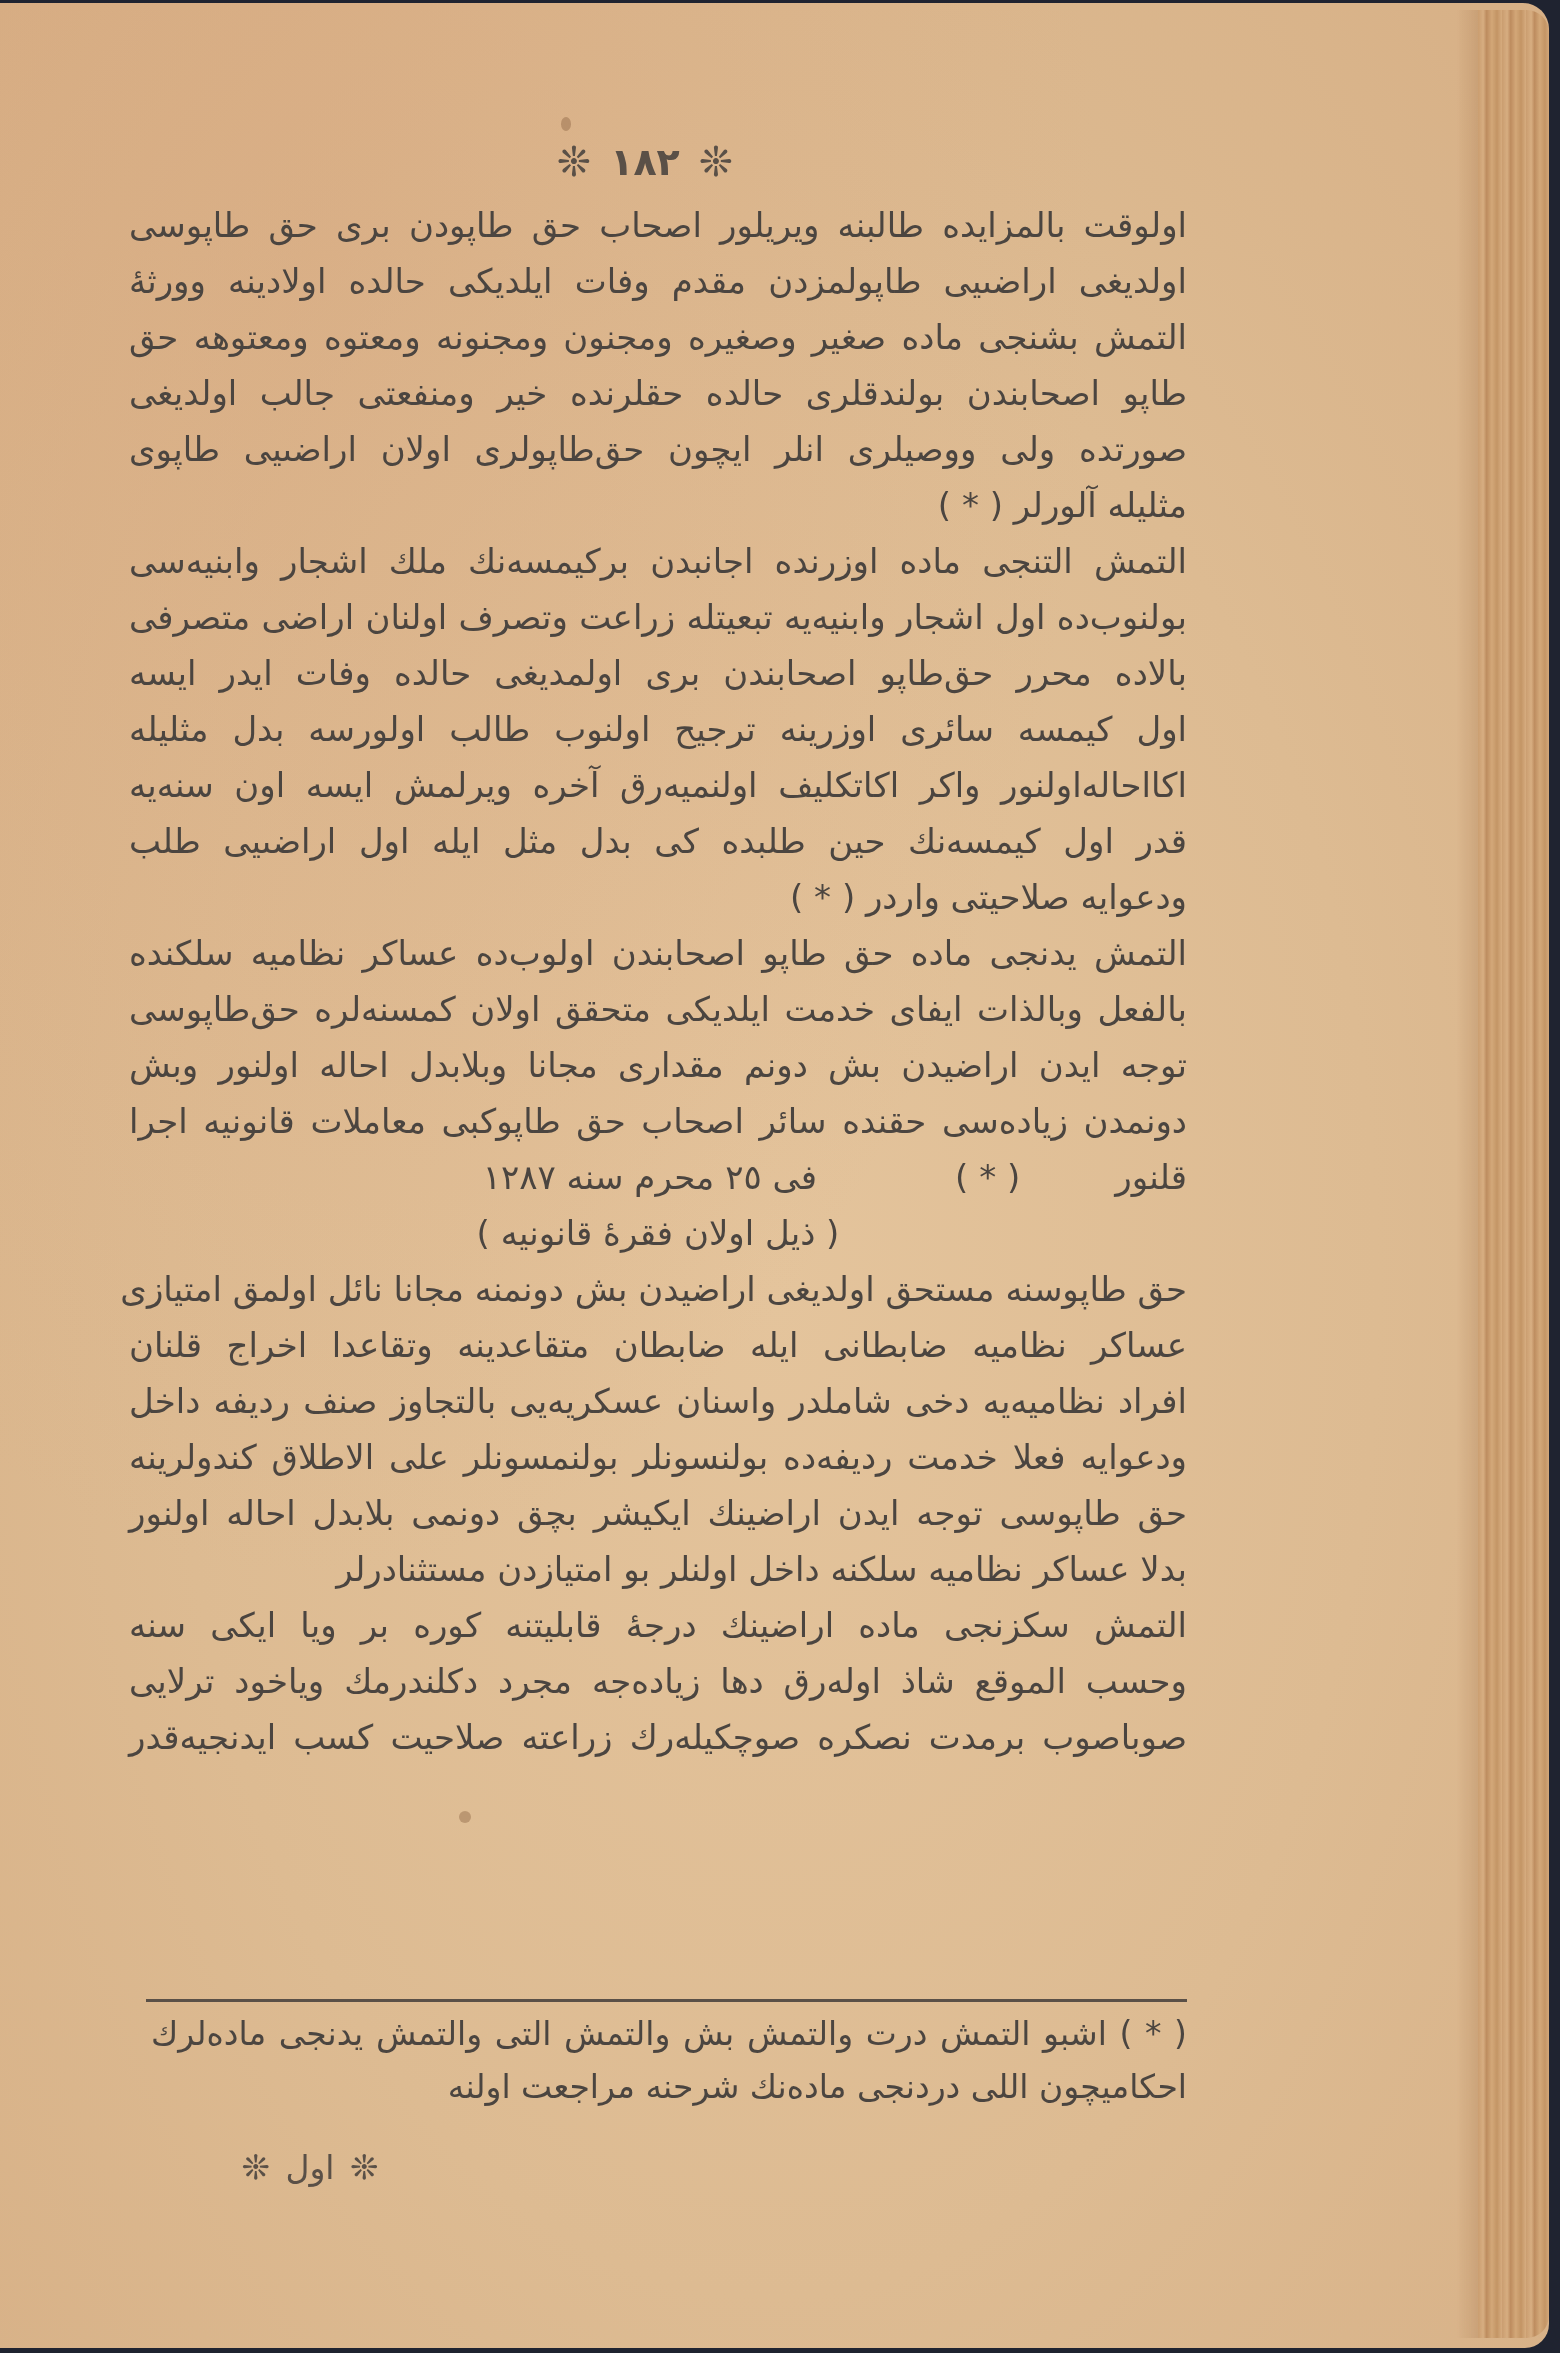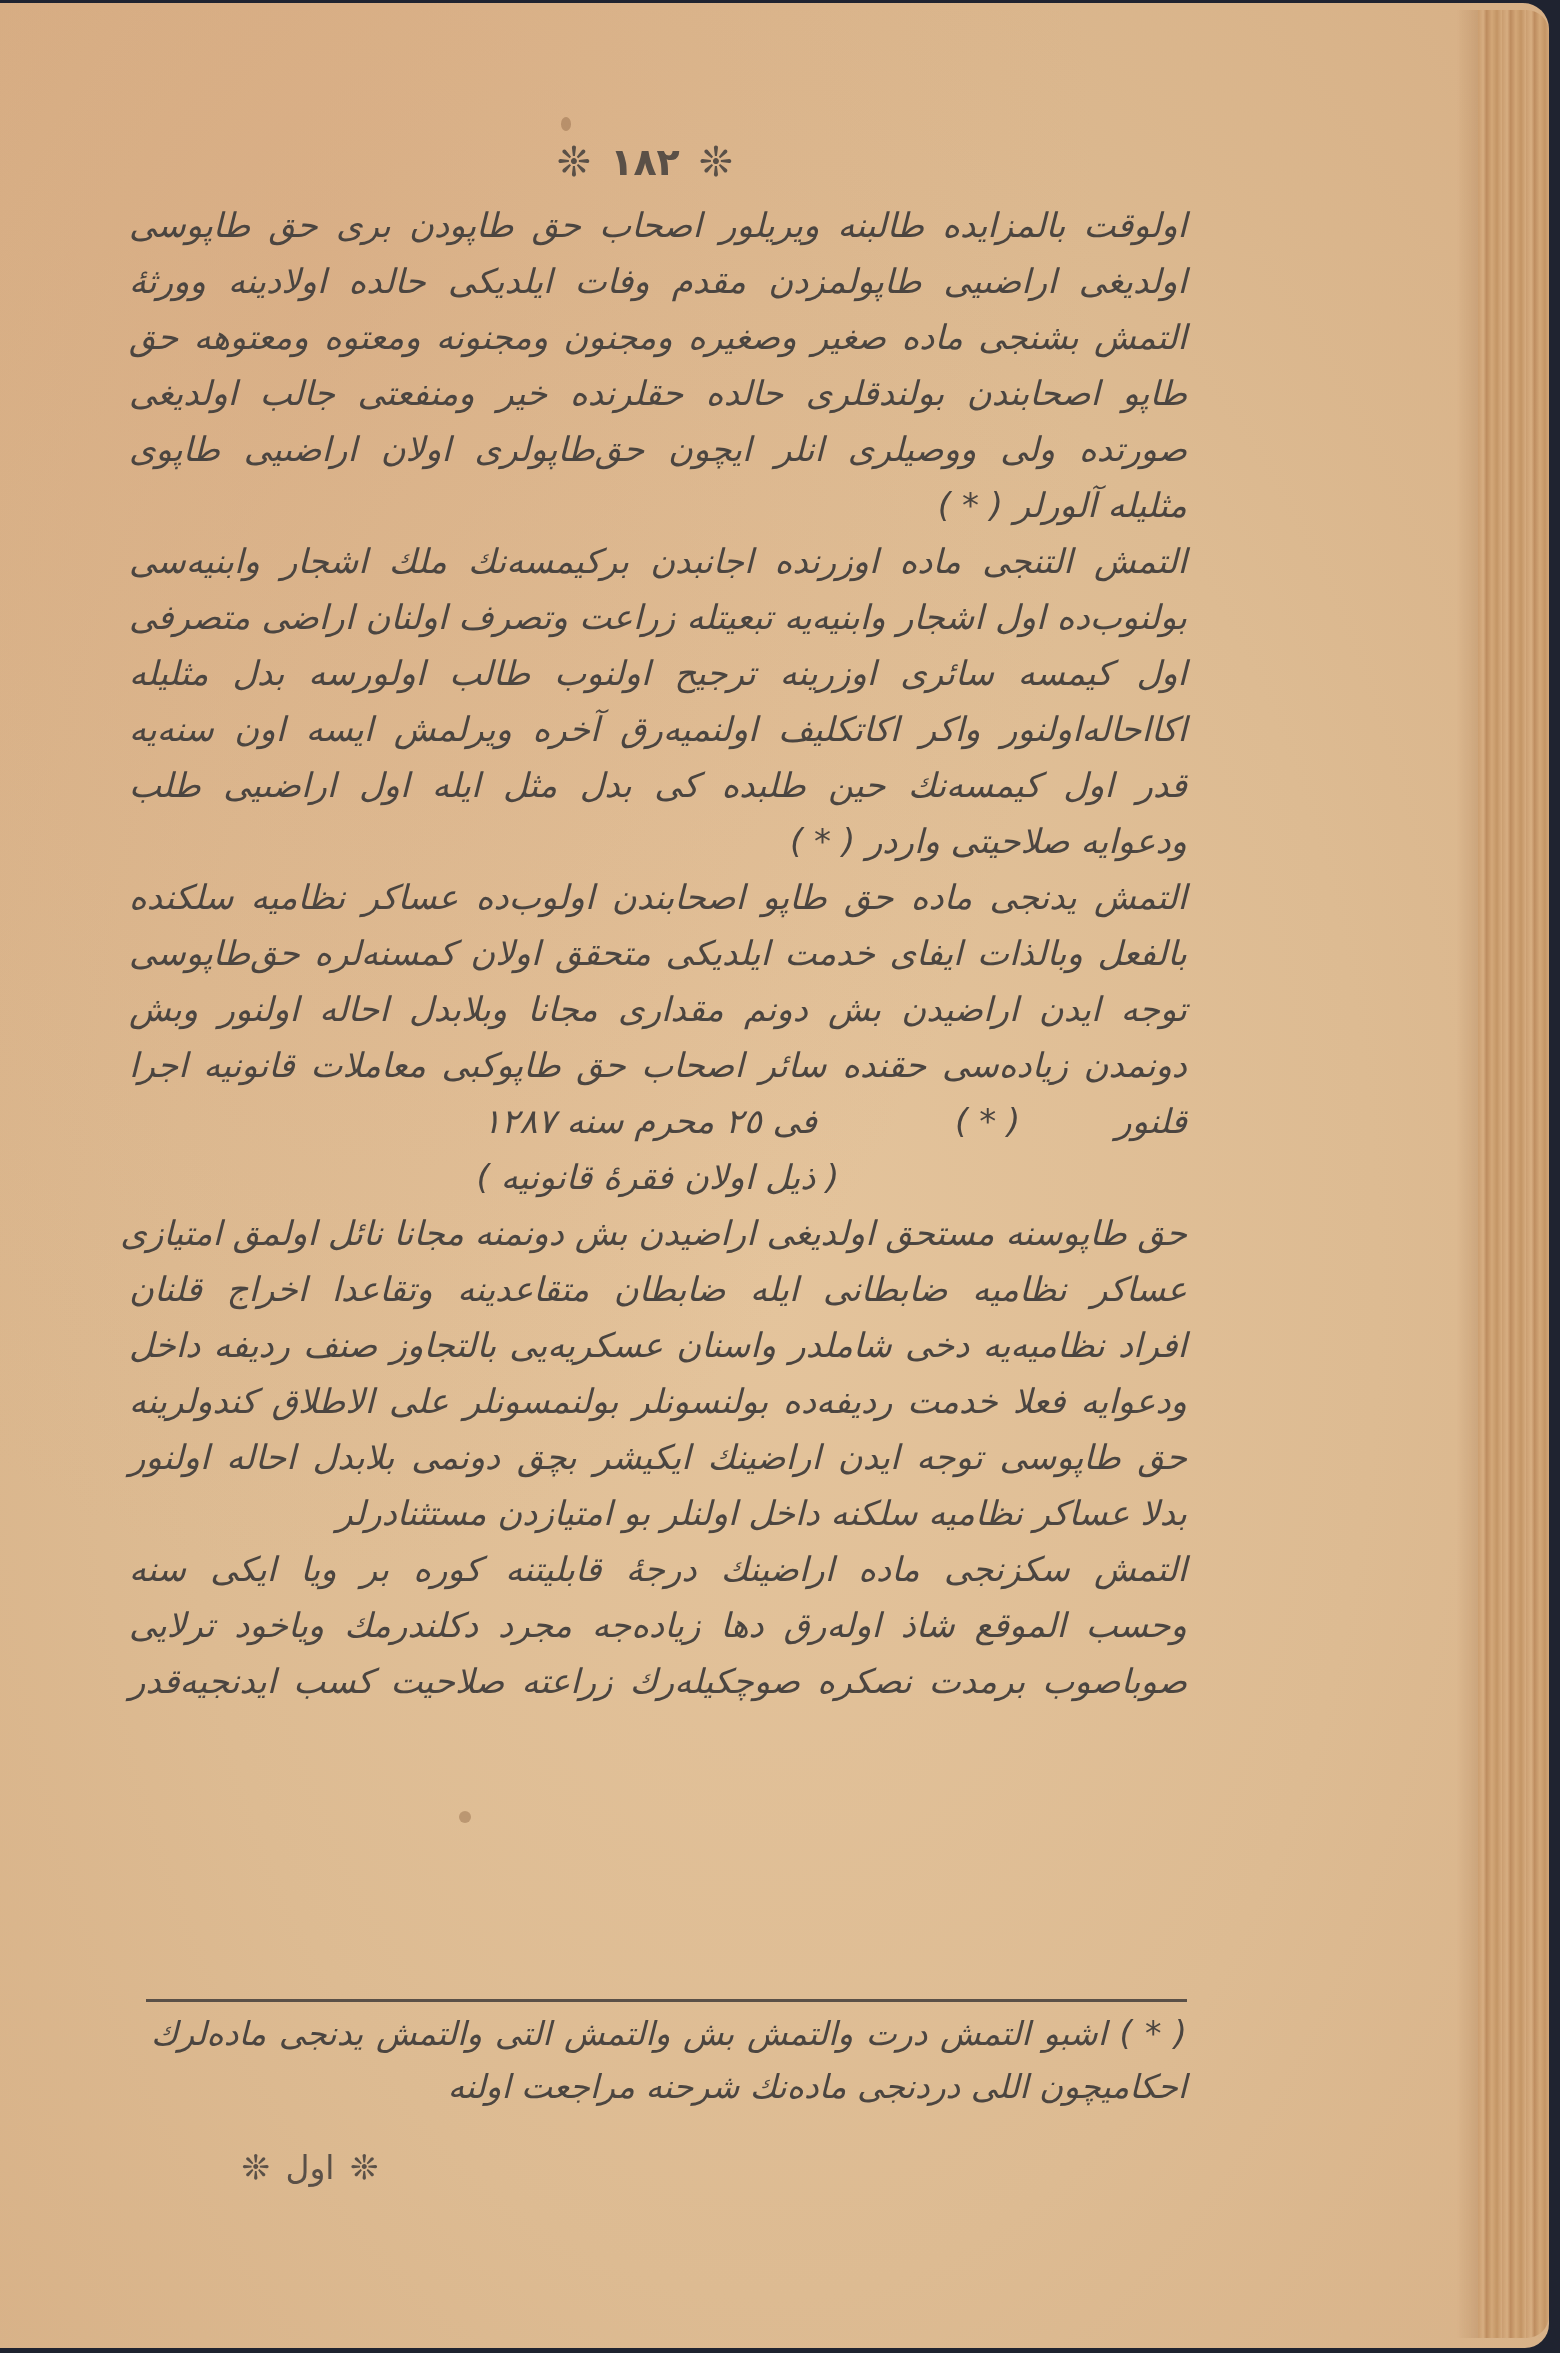--- a/index.html
+++ b/index.html
@@ -80,21 +80,20 @@
       font-family: "DejaVu Sans", sans-serif;
       color: #4b4540;
     }
     .line {
       font-size: 34px;
       height: 56px;
       line-height: 56px;
       white-space: nowrap;
       text-align: justify;
       text-align-last: justify;
-      font-style: italic;
     }
     .line.last {
       text-align-last: right;
     }
     .line.center {
       text-align: left;
       text-align-last: center;
     }
     .line.date-line {
       text-align-last: right;
@@ -166,20 +165,21 @@
 
   <div class="text-block">
     <div class="line">اولوقت بالمزايده طالبنه ويريلور اصحاب حق طاپودن برى حق طاپوسى</div>
     <div class="line">اولديغى اراضىيى طاپولمزدن مقدم وفات ايلديكى حالده اولادينه وورثهٔ</div>
     <div class="line">التمش بشنجى ماده   صغير وصغيره ومجنون ومجنونه ومعتوه ومعتوهه حق</div>
     <div class="line">طاپو اصحابندن بولندقلرى حالده حقلرنده خير ومنفعتى جالب اولديغى</div>
     <div class="line">صورتده ولى ووصيلرى انلر ايچون حق‌طاپولرى اولان اراضىيى طاپوى</div>
     <div class="line last">مثليله آلورلر ( * )</div>
     <div class="line">التمش التنجى ماده   اوزرنده اجانبدن بركيمسه‌نك ملك اشجار وابنيه‌سى</div>
     <div class="line">بولنوب‌ده اول اشجار وابنيه‌يه تبعيتله زراعت وتصرف اولنان اراضى متصرفى</div>
+    <div class="line">بالاده محرر حق‌طاپو اصحابندن برى اولمديغى حالده وفات ايدر ايسه</div>
     <div class="line">اول كيمسه سائرى اوزرينه ترجيح اولنوب طالب اولورسه بدل مثليله</div>
     <div class="line">اكااحاله‌اولنور واكر اكاتكليف اولنميه‌رق آخره ويرلمش ايسه اون سنه‌يه</div>
     <div class="line">قدر اول كيمسه‌نك حين طلبده كى بدل مثل ايله اول اراضىيى طلب</div>
     <div class="line last">ودعوايه صلاحيتى واردر ( * )</div>
     <div class="line">التمش يدنجى ماده   حق طاپو اصحابندن اولوب‌ده عساكر نظاميه سلكنده</div>
     <div class="line">بالفعل وبالذات ايفاى خدمت ايلديكى متحقق اولان كمسنه‌لره حق‌طاپوسى</div>
     <div class="line">توجه ايدن اراضيدن بش دونم مقدارى مجانا وبلابدل احاله اولنور وبش</div>
     <div class="line">دونمدن زياده‌سى حقنده سائر اصحاب حق طاپوكبى معاملات قانونيه اجرا</div>
     <div class="line date-line">
       <span>قلنور</span><span class="star">( * )</span><span class="date">فى ٢٥ محرم سنه ١٢٨٧</span>

